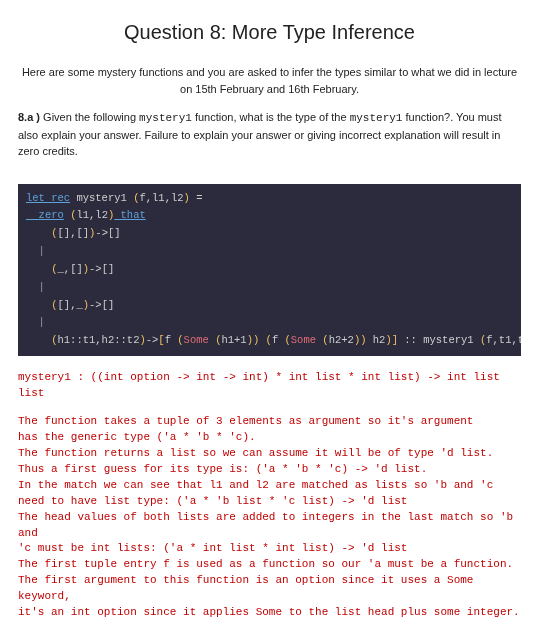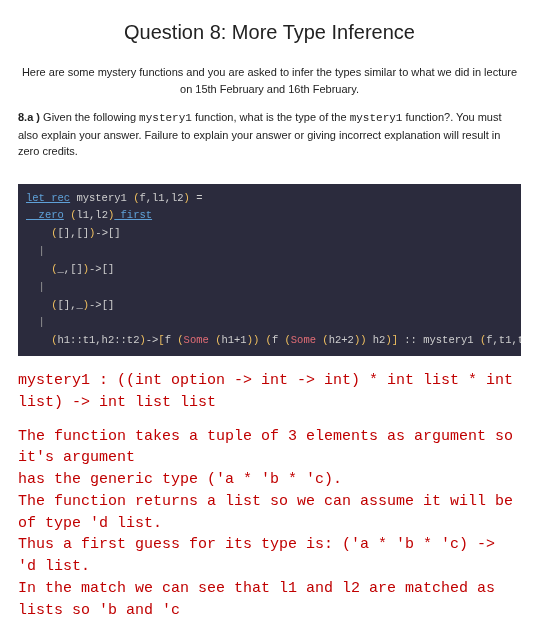--- a/index.html
+++ b/index.html
@@ -43,40 +43,40 @@
     line-height: 1.7;
     white-space: pre;
     overflow: hidden;
   }
   .kw { color: #5fa1d8; text-decoration: underline; }
   .pipe { color: #999; }
   .paren { color: #f0c060; }
   .some { color: #e06c75; }
   .answer {
     font-family: "Courier New", Courier, monospace;
-    font-size: 15px;
+    font-size: 11px;
     color: #c00000;
     line-height: 1.45;
     margin-top: 2px;
     white-space: pre-wrap;
   }
 </style>
 </head>
 <body>
 
 <h1 class="title">Question 8: More Type Inference</h1>
 
 <p class="intro">Here are some mystery functions and you are asked to infer the types similar to what we did in lecture on 15th February and 16th February.</p>
 
 <p class="para">
   <span class="bold">8.a )</span><span> Given the following </span><span class="mono">mystery1</span><span> function, what is the type of the </span><span class="mono">mystery1</span><span> function?. You must also explain your answer. Failure to explain your answer or giving incorrect explanation will result in zero credits.</span>
 </p>
 
 <div class="codeblock"><span class="kw">let rec</span><span> mystery1 </span><span class="paren">(</span><span>f,l1,l2</span><span class="paren">)</span><span> =</span>
-<span class="kw">  zero</span><span> </span><span class="paren">(</span><span>l1,l2</span><span class="paren">)</span><span class="kw"> first</span>
+<span class="kw">  zero</span><span> </span><span class="paren">(</span><span>l1,l2</span><span class="paren">)</span><span class="kw"> that</span>
 <span class="paren">    (</span><span>[]</span><span>,</span><span>[]</span><span class="paren">)</span><span>-&gt;</span><span>[]</span>
 <span class="pipe">  |</span>
 <span class="paren">    (</span><span>_,</span><span>[]</span><span class="paren">)</span><span>-&gt;</span><span>[]</span>
 <span class="pipe">  |</span>
 <span class="paren">    (</span><span>[]</span><span>,_</span><span class="paren">)</span><span>-&gt;</span><span>[]</span>
 <span class="pipe">  |</span>
 <span class="paren">    (</span><span>h1::t1,h2::t2</span><span class="paren">)</span><span>-&gt;</span><span class="paren">[</span><span>f </span><span class="paren">(</span><span class="some">Some</span><span> </span><span class="paren">(</span><span>h1+1</span><span class="paren">))</span><span> </span><span class="paren">(</span><span>f </span><span class="paren">(</span><span class="some">Some</span><span> </span><span class="paren">(</span><span>h2+2</span><span class="paren">))</span><span> h2</span><span class="paren">)</span><span class="paren">]</span><span> :: mystery1 </span><span class="paren">(</span><span>f,t1,t2</span></div>
 
 <div class="answer">mystery1 : ((int option -&gt; int -&gt; int) * int list * int list) -&gt; int list list</div>
 <div style="height:10px"></div>

